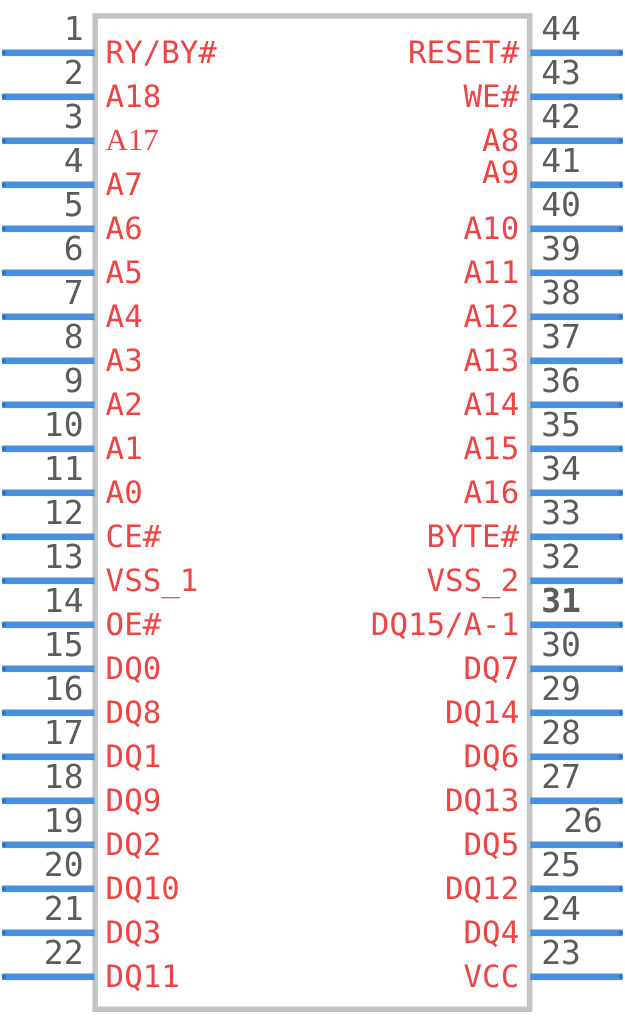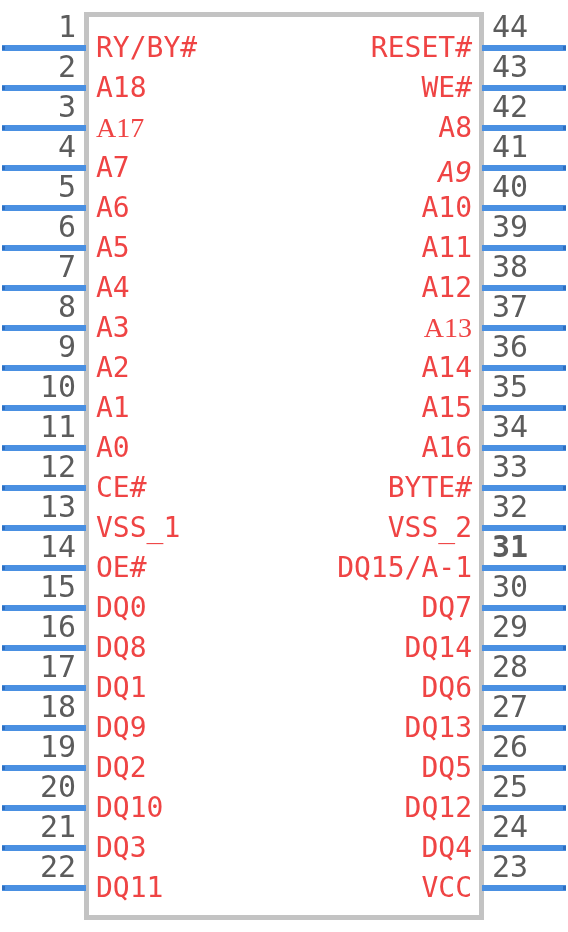--- a/index.html
+++ b/index.html
@@ -214,41 +214,41 @@
       <div class="pin-name right" style="top: 74px;">WE#</div>
       <div class="pin-wire right" style="top: 125px;">
         <span class="terminal"></span>
       </div>
       <div class="pin-number right" style="top: 92px;">42</div>
       <div class="pin-name right" style="top: 114px;">A8</div>
       <div class="pin-wire right" style="top: 165px;">
         <span class="terminal"></span>
       </div>
       <div class="pin-number right" style="top: 132px;">41</div>
-      <div class="pin-name right" style="top: 159px; font-style: italic;">A9</div>
+      <div class="pin-name right" style="top: 143px;">A9</div>
       <div class="pin-wire right" style="top: 205px;">
         <span class="terminal"></span>
       </div>
       <div class="pin-number right" style="top: 172px;">40</div>
       <div class="pin-name right" style="top: 194px;">A10</div>
       <div class="pin-wire right" style="top: 245px;">
         <span class="terminal"></span>
       </div>
       <div class="pin-number right" style="top: 212px;">39</div>
       <div class="pin-name right" style="top: 234px;">A11</div>
       <div class="pin-wire right" style="top: 285px;">
         <span class="terminal"></span>
       </div>
       <div class="pin-number right" style="top: 252px;">38</div>
       <div class="pin-name right" style="top: 274px;">A12</div>
       <div class="pin-wire right" style="top: 325px;">
         <span class="terminal"></span>
       </div>
       <div class="pin-number right" style="top: 292px;">37</div>
-      <div class="pin-name right" style="top: 314px; font-family: Liberation Serif, serif;">A13</div>
+      <div class="pin-name right" style="top: 314px;">A13</div>
       <div class="pin-wire right" style="top: 365px;">
         <span class="terminal"></span>
       </div>
       <div class="pin-number right" style="top: 332px;">36</div>
       <div class="pin-name right" style="top: 354px;">A14</div>
       <div class="pin-wire right" style="top: 405px;">
         <span class="terminal"></span>
       </div>
       <div class="pin-number right" style="top: 372px;">35</div>
       <div class="pin-name right" style="top: 394px;">A15</div>
@@ -288,21 +288,21 @@
       <div class="pin-number right" style="top: 652px;">28</div>
       <div class="pin-name right" style="top: 674px;">DQ6</div>
       <div class="pin-wire right" style="top: 725px;">
         <span class="terminal"></span>
       </div>
       <div class="pin-number right" style="top: 692px;">27</div>
       <div class="pin-name right" style="top: 714px;">DQ13</div>
       <div class="pin-wire right" style="top: 765px;">
         <span class="terminal"></span>
       </div>
-      <div class="pin-number right" style="top: 732px;">26</div>
+      <div class="pin-number right" style="top: 732px; text-align: center;">26</div>
       <div class="pin-name right" style="top: 754px;">DQ5</div>
       <div class="pin-wire right" style="top: 805px;">
         <span class="terminal"></span>
       </div>
       <div class="pin-number right" style="top: 772px;">25</div>
       <div class="pin-name right" style="top: 794px;">DQ12</div>
       <div class="pin-wire right" style="top: 845px;">
         <span class="terminal"></span>
       </div>
       <div class="pin-number right" style="top: 812px;">24</div>

